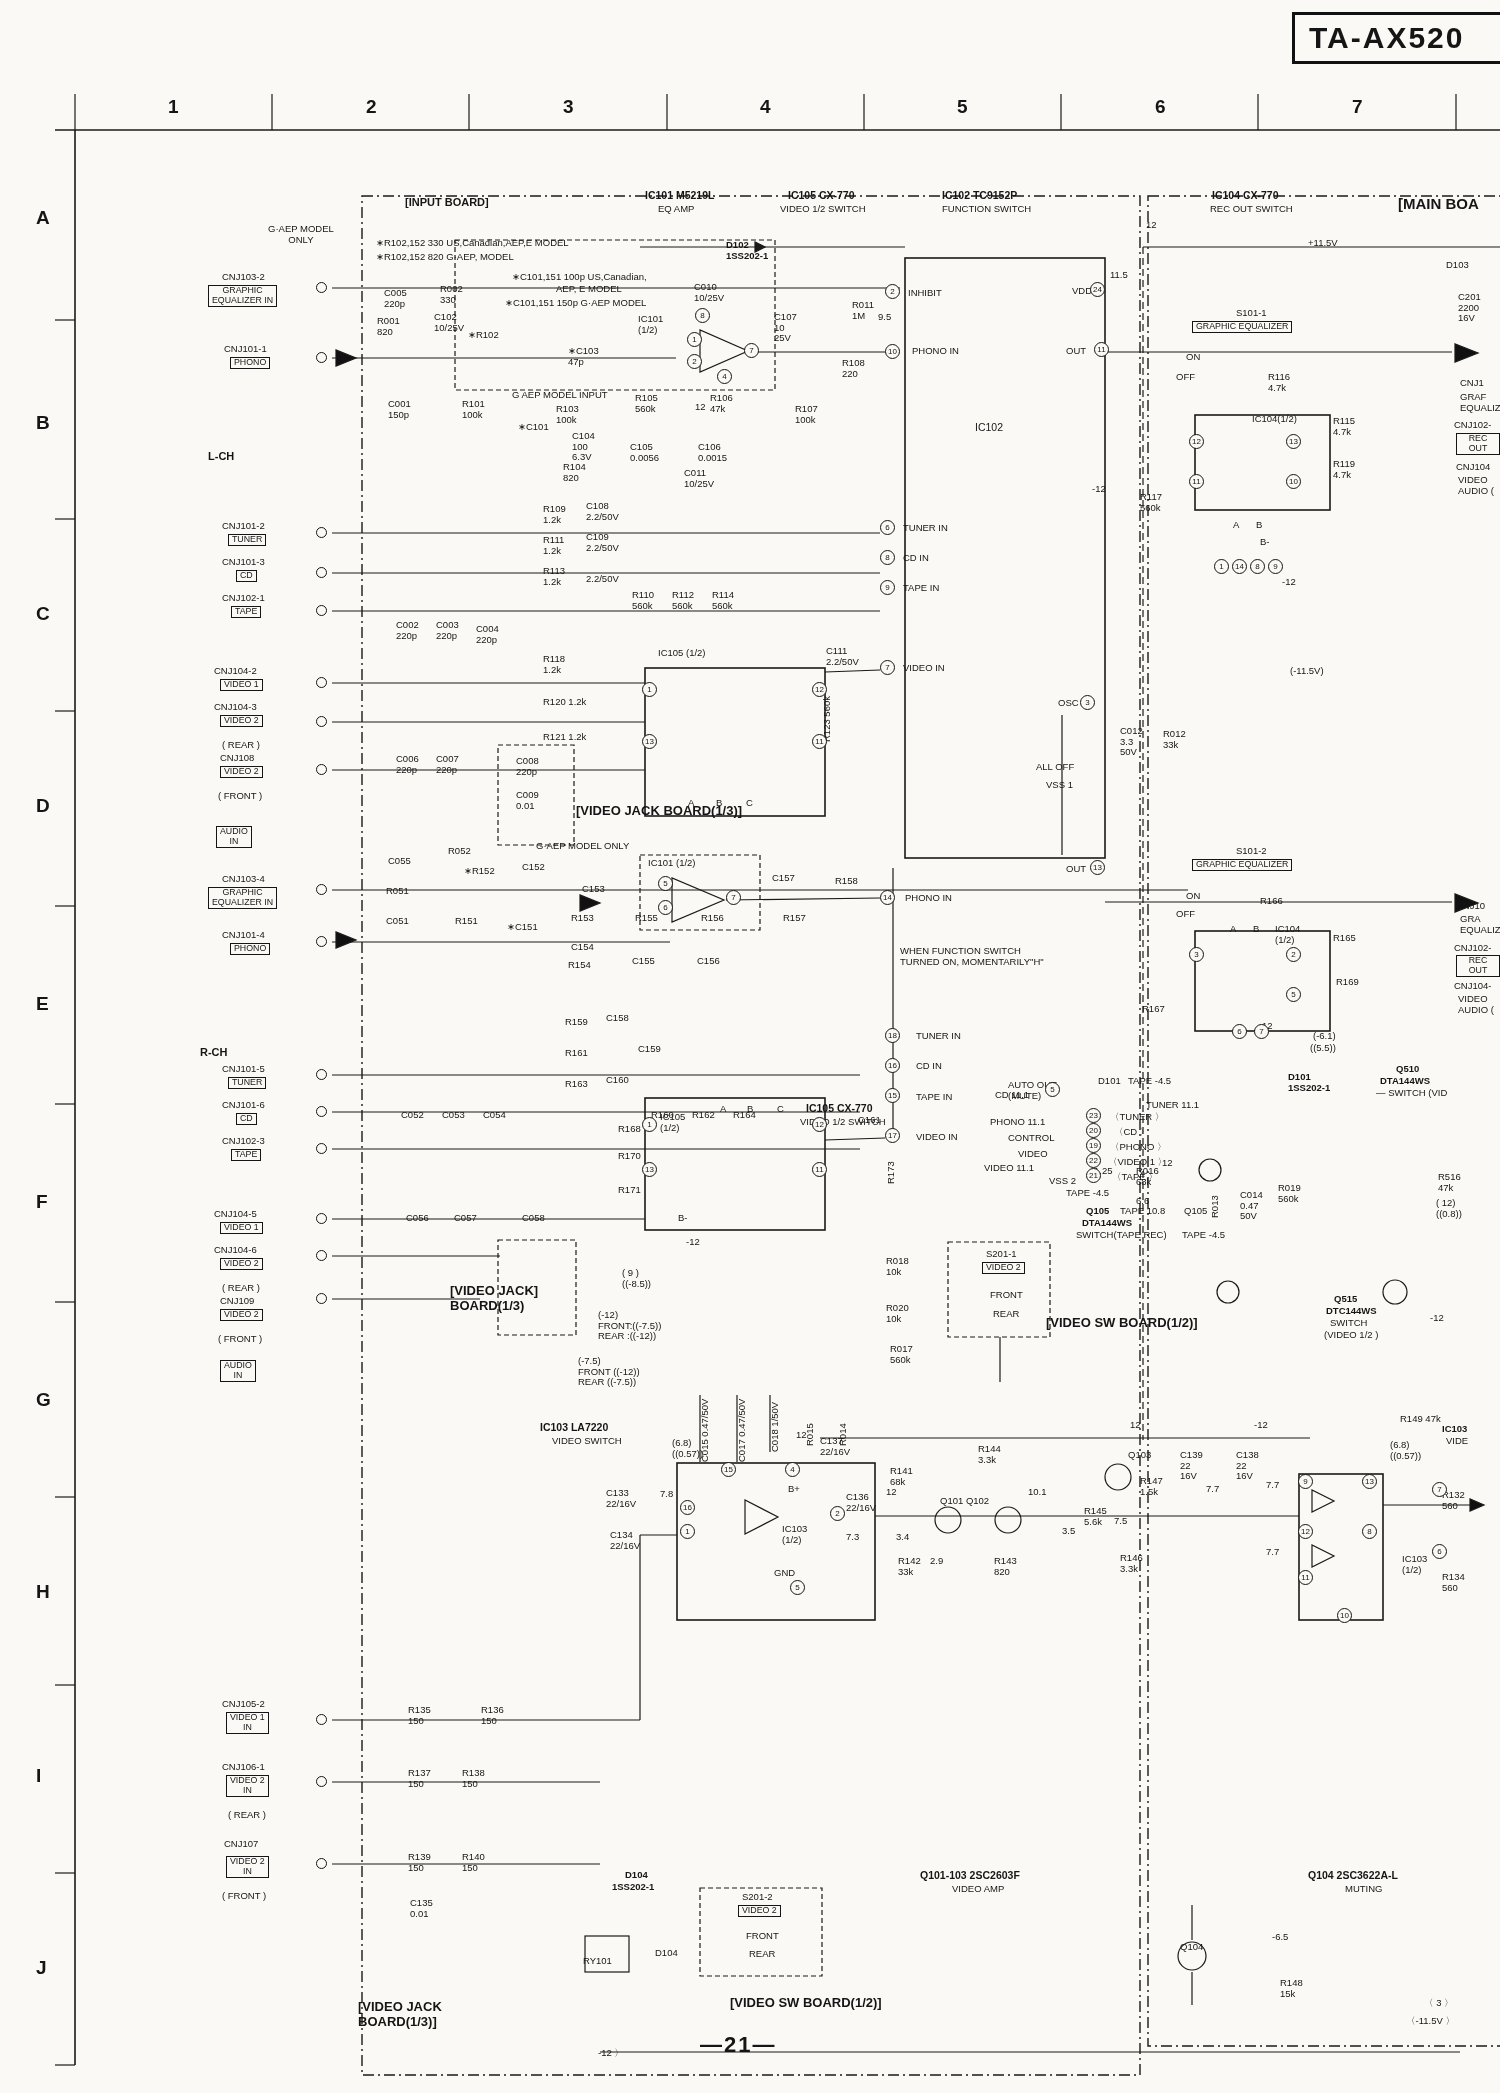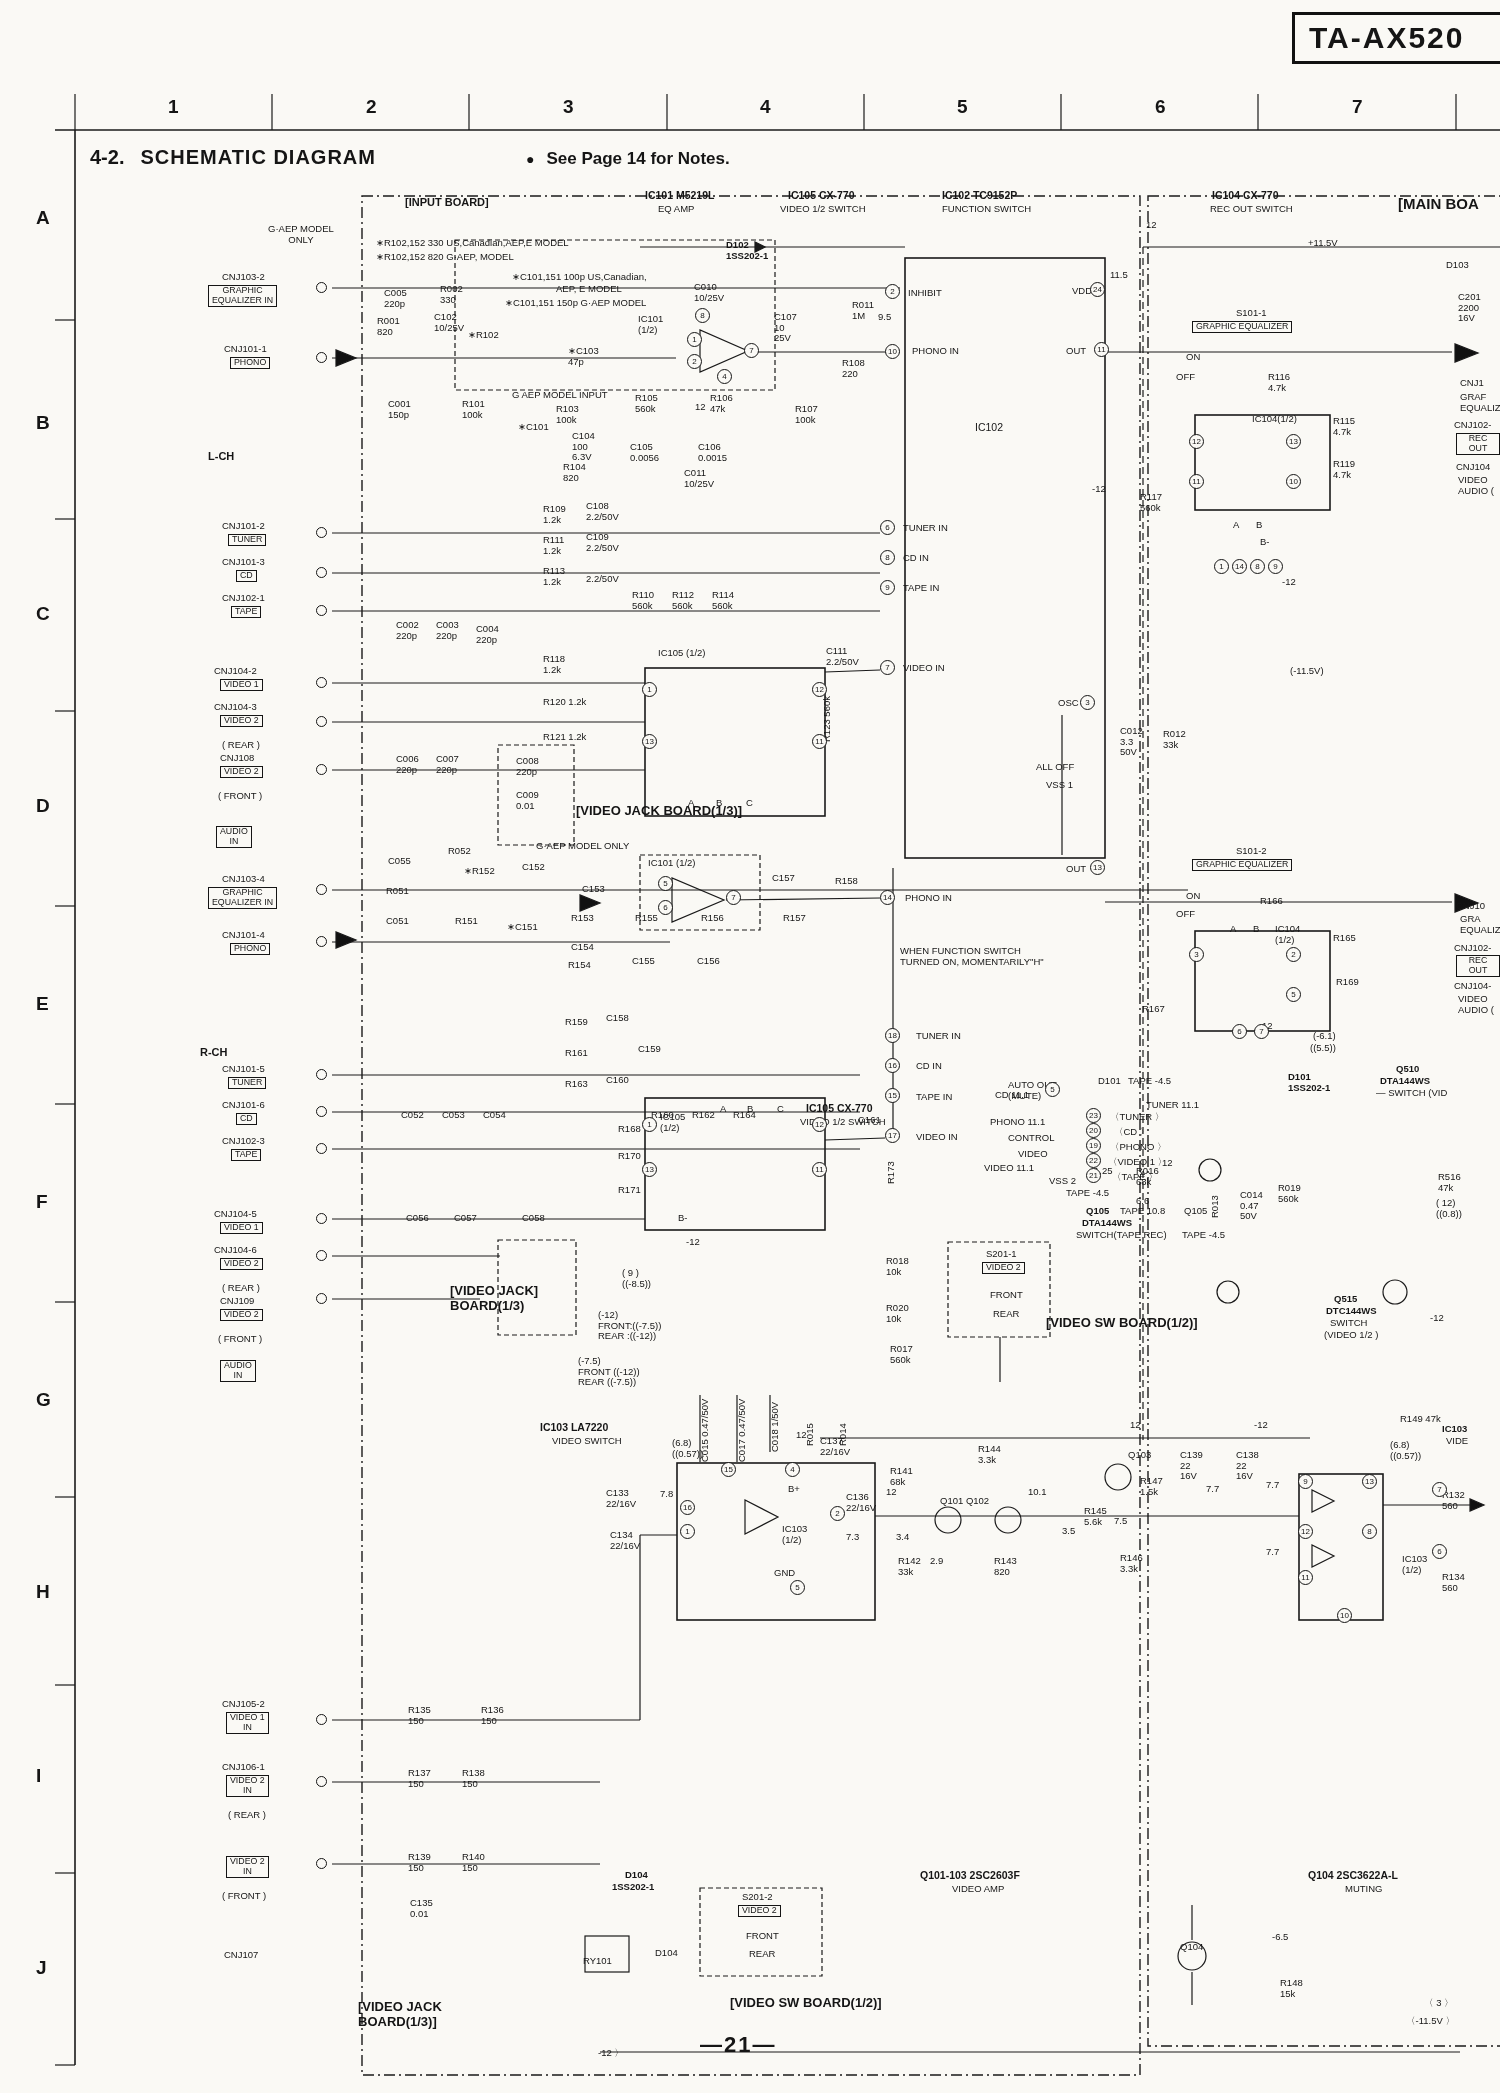--- a/index.html
+++ b/index.html
@@ -136,26 +136,20 @@
     <polygon points="1455,344 1455,362 1478,353" fill="#111"></polygon>
     <polygon points="1455,894 1455,912 1478,903" fill="#111"></polygon>
     <polygon points="580,895 580,911 600,903" fill="#111"></polygon>
     <polygon points="1470,1499 1470,1511 1484,1505" fill="#111"></polygon>
   </svg>
 
   <div class="title-box">
     <span>TA-AX520</span>
   </div>
 
-  <div class="heading">
-    <span class="h-num">4-2.</span>
-    <span class="h-title">SCHEMATIC DIAGRAM</span>
-    <span class="h-bullet">●</span>
-    <span class="h-notes">See Page 14 for Notes.</span>
-  </div>
 
   <div id="grid-cols">
       <div class="gcol" style="left: 168px; top: 96px;">1</div>
       <div class="gcol" style="left: 366px; top: 96px;">2</div>
       <div class="gcol" style="left: 563px; top: 96px;">3</div>
       <div class="gcol" style="left: 760px; top: 96px;">4</div>
       <div class="gcol" style="left: 957px; top: 96px;">5</div>
       <div class="gcol" style="left: 1155px; top: 96px;">6</div>
       <div class="gcol" style="left: 1352px; top: 96px;">7</div>
     </div>
@@ -632,21 +626,21 @@
       <div class="lb" style="left: 218px; top: 1334px;">( FRONT )</div>
       <div class="lb bx" style="left: 220px; top: 1360px;">AUDIO
 IN</div>
       <div class="lb" style="left: 222px; top: 1699px;">CNJ105-2</div>
       <div class="lb bx" style="left: 226px; top: 1712px;">VIDEO 1
 IN</div>
       <div class="lb" style="left: 222px; top: 1762px;">CNJ106-1</div>
       <div class="lb bx" style="left: 226px; top: 1775px;">VIDEO 2
 IN</div>
       <div class="lb" style="left: 228px; top: 1810px;">( REAR )</div>
-      <div class="lb" style="left: 224px; top: 1950px;">CNJ107</div>
+      <div class="lb" style="left: 224px; top: 1839px;">CNJ107</div>
       <div class="lb bx" style="left: 226px; top: 1856px;">VIDEO 2
 IN</div>
       <div class="lb" style="left: 222px; top: 1891px;">( FRONT )</div>
     </div>
   <div id="pins">
       <div class="pin" style="left: 885px; top: 284px;">2</div>
       <div class="pin" style="left: 1090px; top: 282px;">24</div>
       <div class="pin" style="left: 885px; top: 344px;">10</div>
       <div class="pin" style="left: 1094px; top: 342px;">11</div>
       <div class="pin" style="left: 695px; top: 308px;">8</div>

